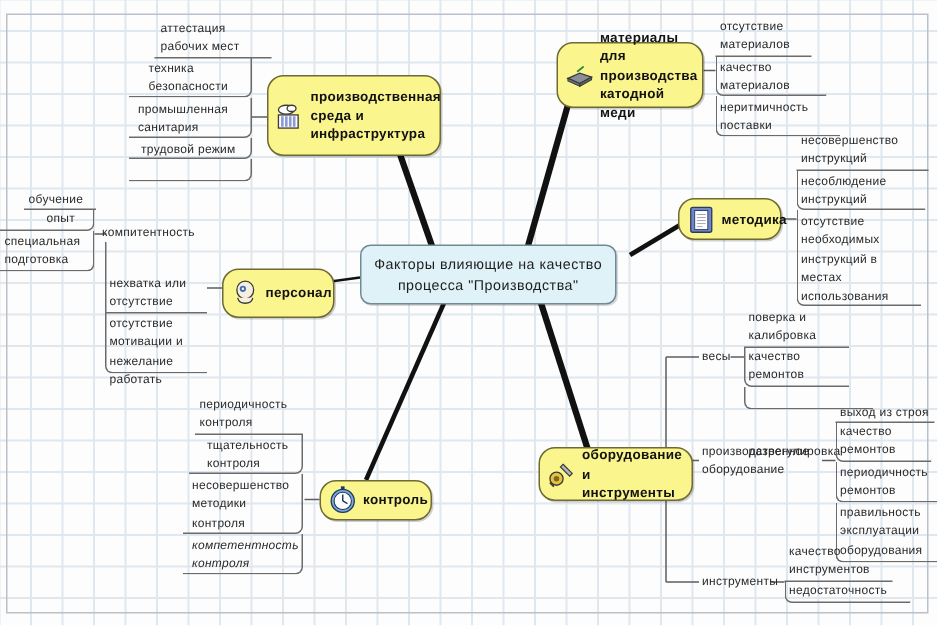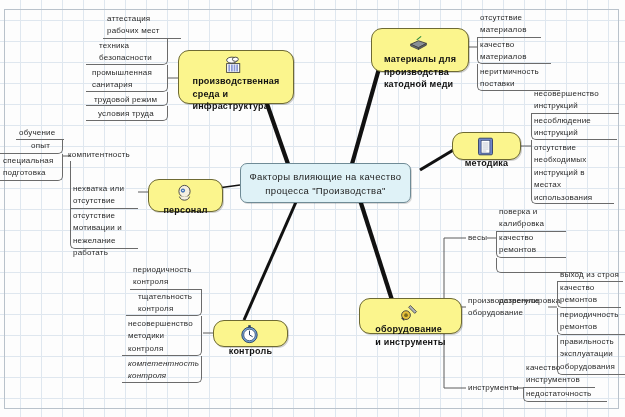--- a/index.html
+++ b/index.html
@@ -63,21 +63,20 @@
     border-radius: 11px;
     color: #121212;
     font-weight: bold;
     font-size: 9px;
     line-height: 12.5px;
     letter-spacing: 0.2px;
     box-shadow: 1px 1px 0 rgba(0,0,0,0.18);
     display: flex;
     align-items: center;
     padding: 3px 6px 3px 4px;
-    flex-direction: column;
   }
   .main-node .mlabel { padding-left: 2px; }
   .main-icon {
     width: 21px; height: 21px;
     flex: 0 0 21px;
     margin-right: 1px;
     display: block;
   }
 
   
@@ -185,21 +184,20 @@
 безопасности</div>
   <div class="bracket open-left no-top" style="left:86px; top:38px; width:82px; height:27px;"></div>
 
   <div class="leaf left" style="left:92px; top:67px; width:84px;">промышленная
 санитария</div>
   <div class="bracket open-left no-top" style="left:86px; top:65px; width:82px; height:27px;"></div>
 
   <div class="leaf left" style="left:94px; top:94px; width:86px;">трудовой  режим</div>
   <div class="bracket open-left no-top" style="left:86px; top:92px; width:82px; height:14px;"></div>
 
-  <div class="leaf left" style="left:98px; top:108px; width:86px;">условия  труда</div>
   <div class="bracket open-left no-top" style="left:86px; top:106px; width:82px; height:15px;"></div>
 
   <div class="node main-node" style="left:371px; top:28px; width:98px; height:44px;">
     <svg class="main-icon" viewBox="0 0 24 24">
       <path d="M3 14 L12 10 L21 13 L12 18 Z" fill="#8a8f96" stroke="#3a3a3a" stroke-width="1"></path>
       <path d="M3 14 L3 16 L12 20 L12 18 Z" fill="#6e737a" stroke="#3a3a3a" stroke-width="0.8"></path>
       <path d="M12 18 L12 20 L21 15 L21 13 Z" fill="#5f646b" stroke="#3a3a3a" stroke-width="0.8"></path>
       <path d="M10 9 L15 5" stroke="#2f8a3f" stroke-width="1.4" fill="none"></path>
     </svg>
     <div class="mlabel">

